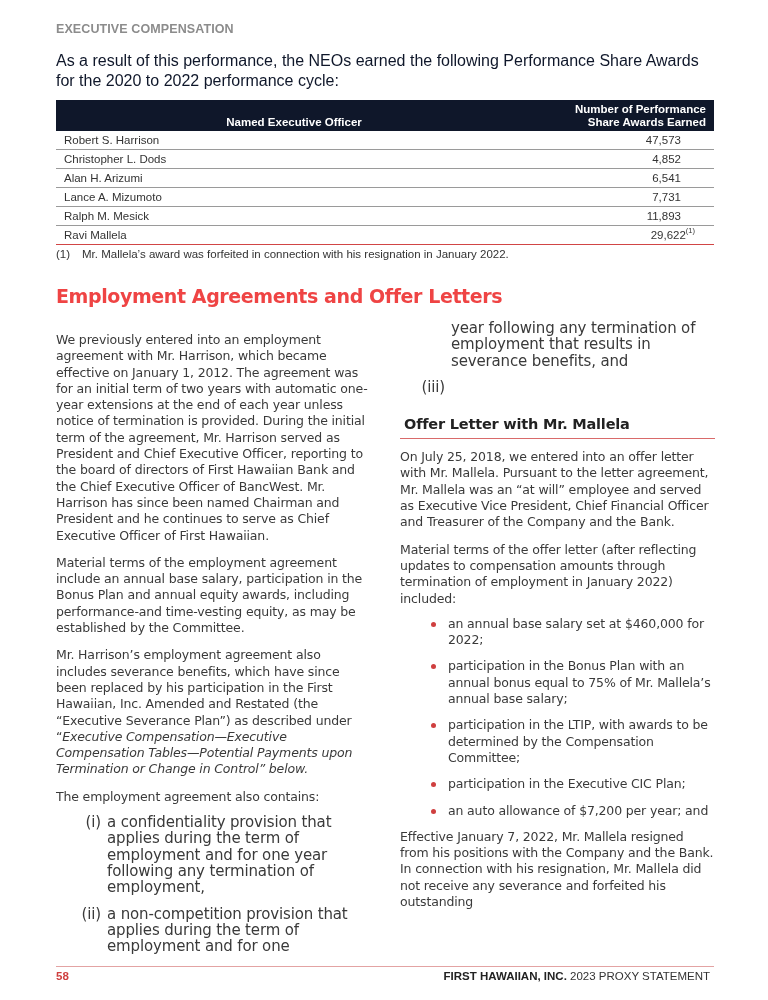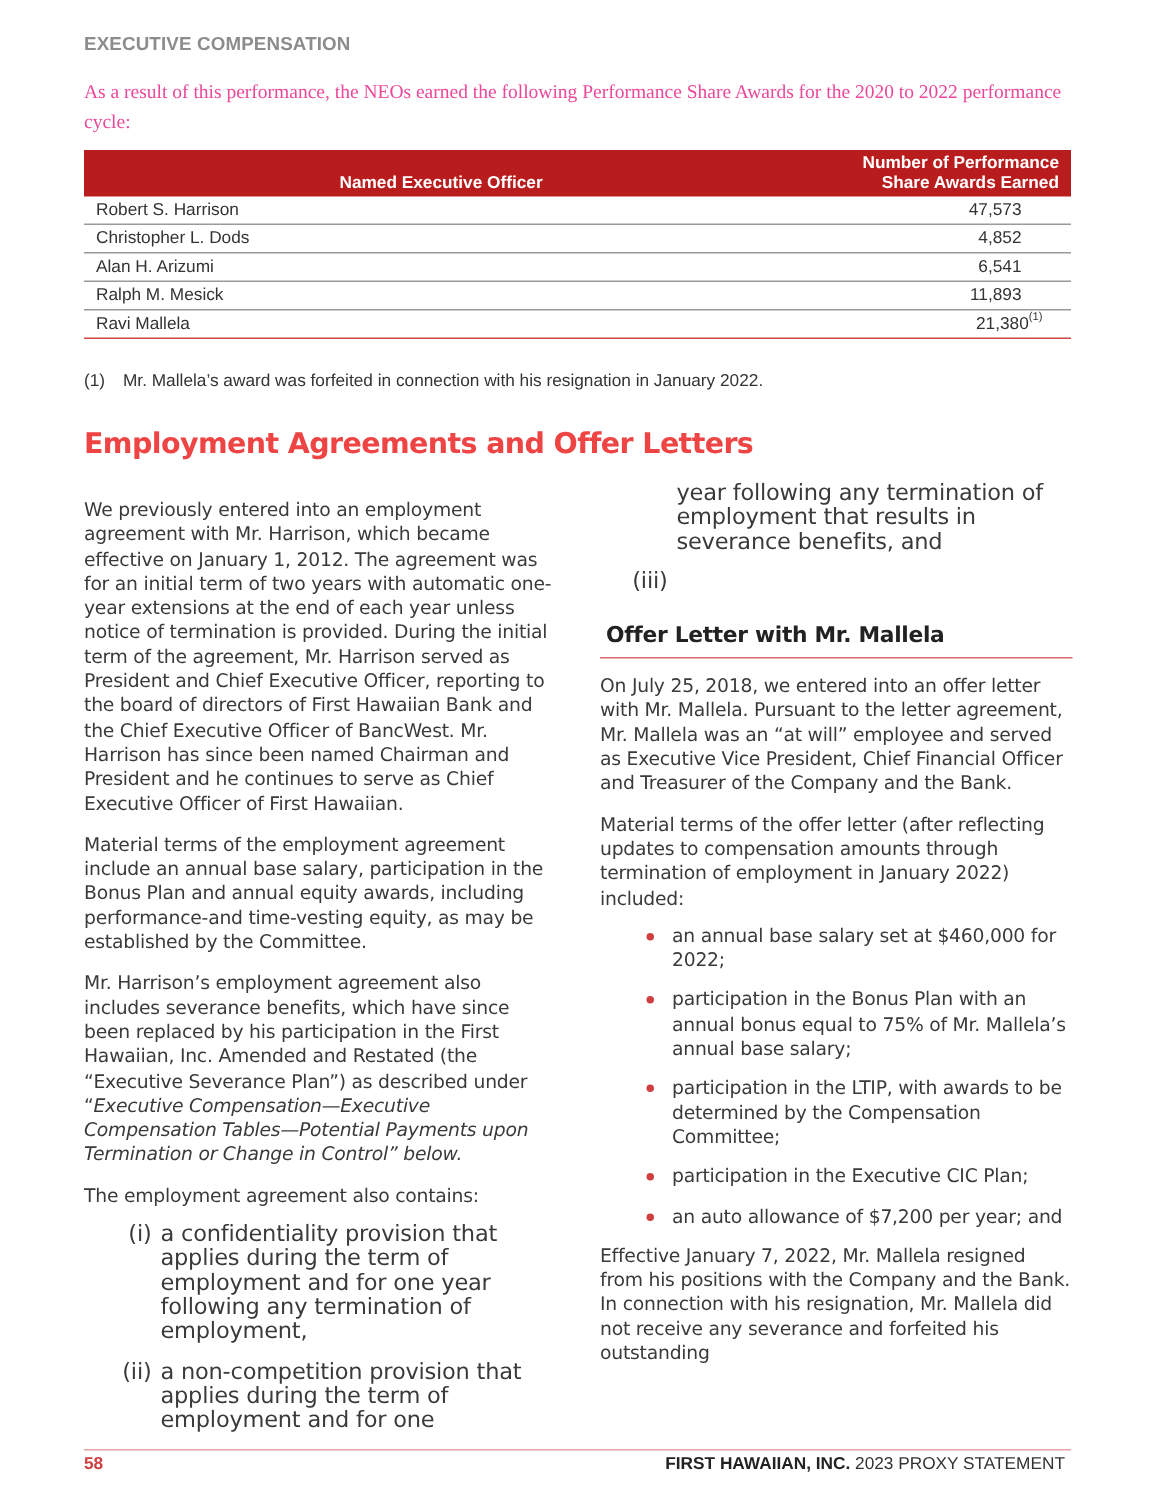--- a/index.html
+++ b/index.html
@@ -7,30 +7,30 @@
     width: 768px; height: 1000px; position: relative; overflow: hidden;
     font-family: "DejaVu Sans", sans-serif; color: #3a3a3a;
   }
   .section-label {
     position: absolute; left: 56px; top: 22px;
     font-size: 12.5px; font-weight: bold; color: #8c8c8c; letter-spacing: 0.1px;
     font-family: "Liberation Sans", sans-serif;
   }
   .intro {
     position: absolute; left: 56px; top: 51px; width: 660px;
-    font-size: 13px; line-height: 19.5px; color: #ec4899;
-    font-family: Liberation Serif, serif;
+    font-size: 16px; line-height: 19.5px; color: #0f172a;
+    font-family: Liberation Sans, sans-serif;
   }
   table.awards {
     position: absolute; left: 56px; top: 100px; width: 658px;
     border-collapse: collapse; font-family: "Liberation Sans", sans-serif;
     font-size: 11.5px; color: #333;
   }
   table.awards thead th {
-    background: #b91c1c; color: #ffffff; font-weight: bold;
+    background: #0f172a; color: #ffffff; font-weight: bold;
     font-size: 11.5px; line-height: 13px; vertical-align: bottom;
     padding: 3px 6px 2px 8px; height: 26px;
   }
   table.awards thead th.left { text-align: right; }
   table.awards thead th.right { text-align: right; padding-right: 8px; }
   table.awards tbody td {
     height: 18px; padding: 0 8px; border-bottom: 1px solid #9a9a9a;
     line-height: 18px;
   }
   table.awards tbody td.num { text-align: right; padding-right: 33px; }
@@ -108,26 +108,30 @@
     </tr>
     <tr>
       <td>Christopher L. Dods</td>
       <td class="num"><span>4,852</span></td>
     </tr>
     <tr>
       <td>Alan H. Arizumi</td>
       <td class="num"><span>6,541</span></td>
     </tr>
     <tr>
+      <td>Lance A. Mizumoto</td>
+      <td class="num"><span>7,731</span></td>
+    </tr>
+    <tr>
       <td>Ralph M. Mesick</td>
       <td class="num"><span>11,893</span></td>
     </tr>
     <tr>
       <td>Ravi Mallela</td>
-      <td class="num" style="padding-right:19px;"><span>21,380</span><sup>(1)</sup></td>
+      <td class="num" style="padding-right:19px;"><span>29,622</span><sup>(1)</sup></td>
     </tr>
   </tbody>
 </table>
 
 <div class="footnote">
   <span class="fn-mark">(1)</span><span>Mr. Mallela’s award was forfeited in connection with his resignation in January 2022.</span>
 </div>
 
 <div class="main-heading">Employment Agreements and Offer Letters</div>
 

